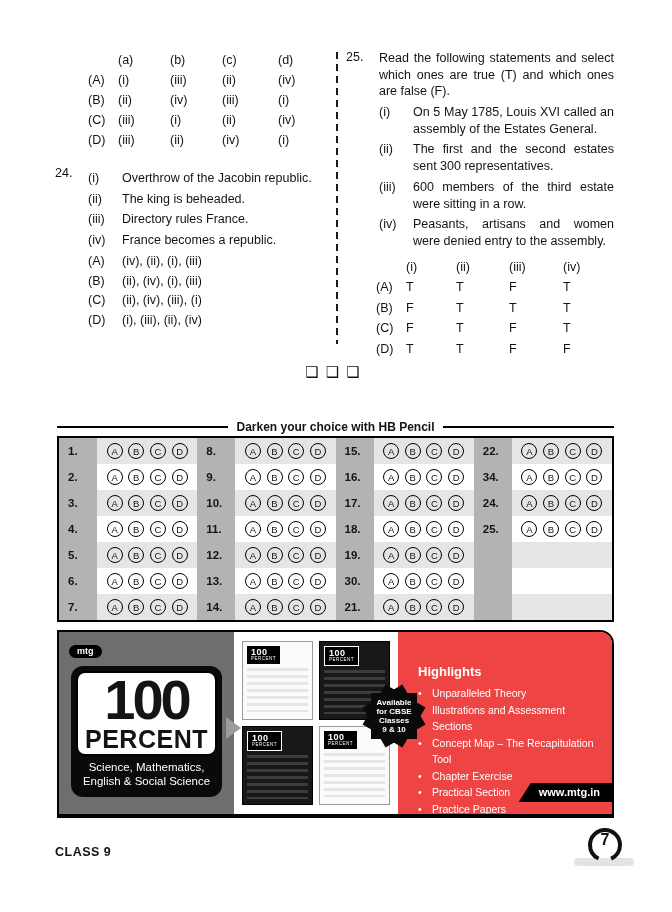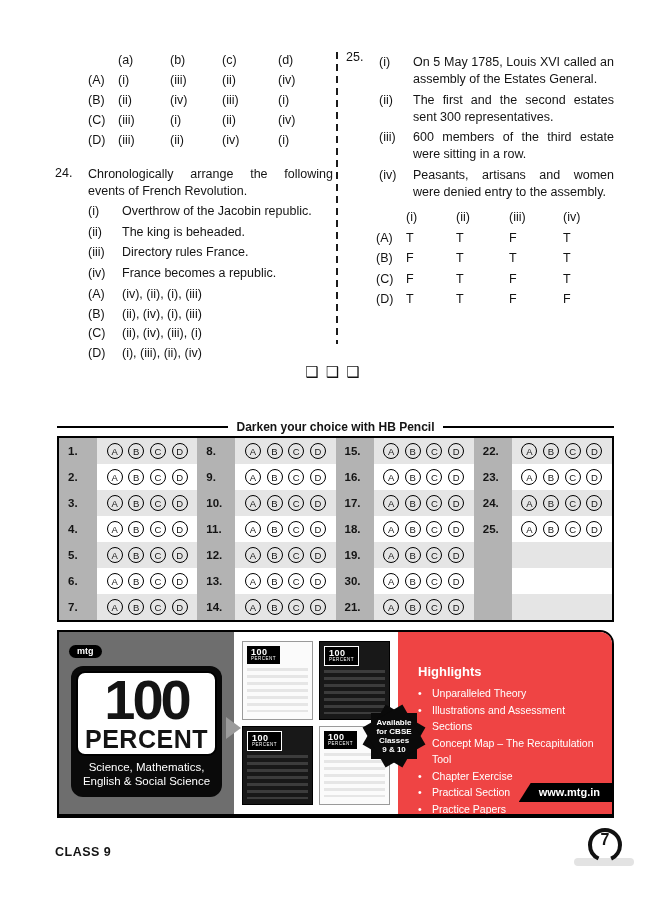--- a/index.html
+++ b/index.html
@@ -77,21 +77,21 @@
   .cover-light { background:#fbfbfb; border:1px solid #9a9a9a; }
   .cover-dark  { background:#181818; border:1px solid #000; }
   .mini-logo { background:#000; color:#fff; width:fit-content; padding:2px 4px; line-height:1; }
   .cover-dark .mini-logo { border:1px solid #fff; }
   .mini-100 { font-size:9px; font-weight:bold; letter-spacing:0.5px; }
   .mini-pct { font-size:4.5px; letter-spacing:0.5px; }
   .cover-art { margin-top:4px; height:44px;
                background:repeating-linear-gradient(#e6e6e6 0 3px, transparent 3px 7px); }
   .cover-dark .cover-art { background:repeating-linear-gradient(#3c3c3c 0 3px, transparent 3px 7px); }
 
-  .star { position:absolute; left:306px; top:75px; width:58px; height:58px; z-index:5; }
+  .star { position:absolute; left:306px; top:55px; width:58px; height:58px; z-index:5; }
   .star .sq { position:absolute; inset:6px; background:#0a0a0a; }
   .star .sq2 { transform:rotate(30deg); }
   .star .sq3 { transform:rotate(60deg); }
   .star .txt { position:absolute; inset:0; display:flex; flex-direction:column;
                align-items:center; justify-content:center; color:#fff; font-size:8px;
                line-height:9px; font-weight:bold; text-align:center; }
 
   .ad-right { flex:0 0 214px; background:#ef4444; position:relative;
               padding:32px 8px 0 20px; color:#fff; }
   .hl-title { font-weight:bold; font-size:13px; margin-bottom:6px; }
@@ -139,21 +139,20 @@
       <div>(D)</div>
       <div>(iii)</div>
       <div>(ii)</div>
       <div>(iv)</div>
       <div>(i)</div>
     </div>
 
   <div class="q">
     <div class="q-num">24.</div>
     <div class="q-body">
-      <div class="q-text">Chronologically arrange the following events of French Revolution.</div>
       <div class="item-list" id="q24-items">
           <div class="item">
             <span class="lab">(i)</span>
             <span class="txt">Overthrow of the Jacobin republic.</span>
           </div>
           <div class="item">
             <span class="lab">(ii)</span>
             <span class="txt">The king is beheaded.</span>
           </div>
           <div class="item">
@@ -186,20 +185,21 @@
     </div>
   </div>
 </div>
 
 <div class="divider"></div>
 
 <div class="col-right">
   <div class="q" style="margin-top:0;">
     <div class="q-num">25.</div>
     <div class="q-body">
+      <div class="q-text">Read the following statements and select which ones are true (T) and which ones are false (F).</div>
       <div class="item-list" id="q25-statements">
           <div class="item">
             <span class="lab">(i)</span>
             <span class="txt">On 5 May 1785, Louis XVI called an assembly of the Estates General.</span>
           </div>
           <div class="item">
             <span class="lab">(ii)</span>
             <span class="txt">The first and the second estates sent 300 representatives.</span>
           </div>
           <div class="item">
@@ -449,21 +449,21 @@
       <div class="omr-row odd">
         <div class="omr-num">22.</div>
         <div class="omr-bubbles">
           <span class="bub">A</span>
           <span class="bub">B</span>
           <span class="bub">C</span>
           <span class="bub">D</span>
         </div>
       </div>
       <div class="omr-row even">
-        <div class="omr-num">23.</div>
+        <div class="omr-num">34.</div>
         <div class="omr-bubbles">
           <span class="bub">A</span>
           <span class="bub">B</span>
           <span class="bub">C</span>
           <span class="bub">D</span>
         </div>
       </div>
       <div class="omr-row odd">
         <div class="omr-num">24.</div>
         <div class="omr-bubbles">

